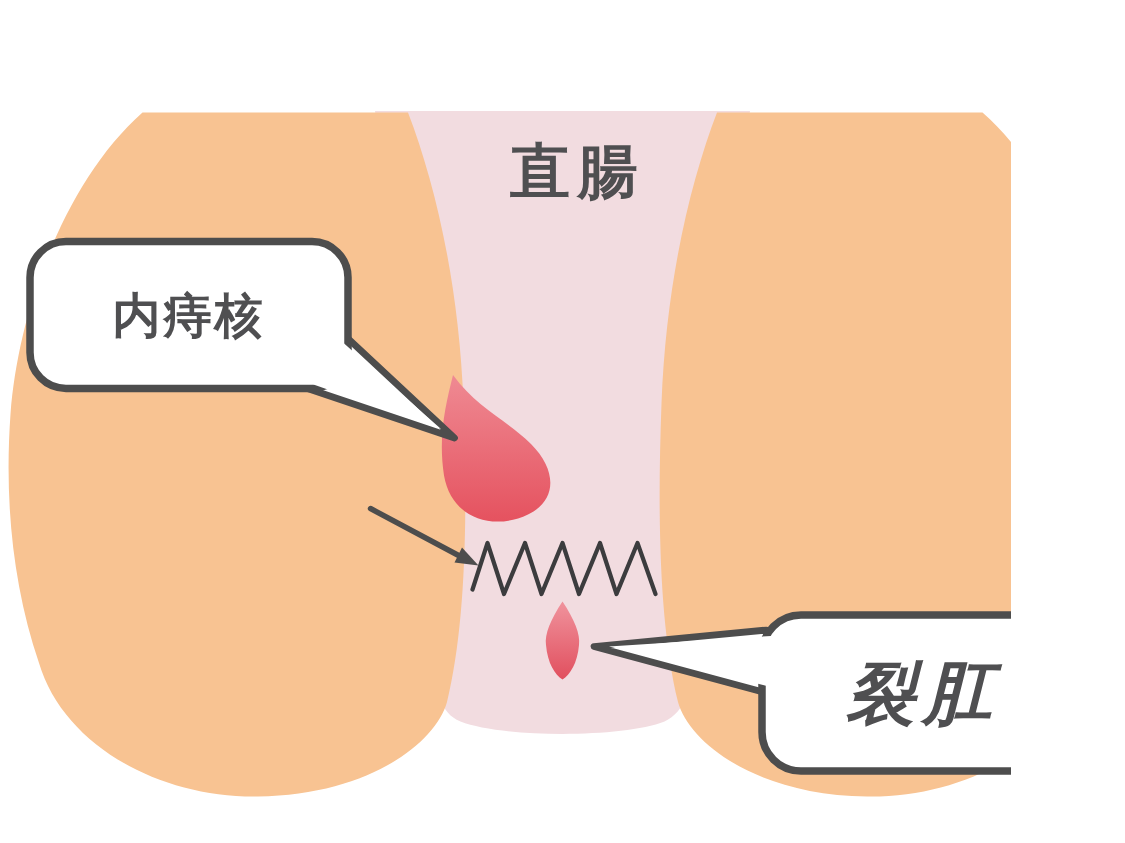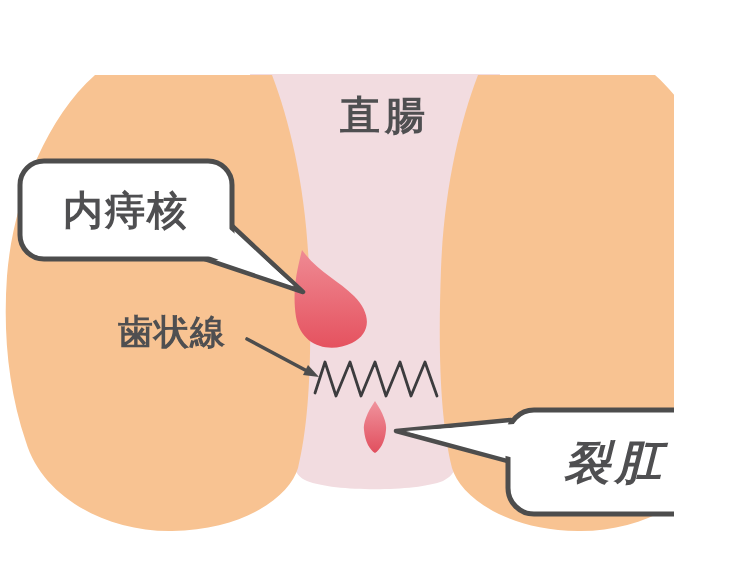--- a/index.html
+++ b/index.html
@@ -17,21 +17,21 @@
     color:#4F4F51;
     font-weight:700;
     line-height:1;
     white-space:nowrap;
     display:flex;
     align-items:center;
     justify-content:center;
   }
   .label-rectum{left:325px;top:70px;width:120px;height:42px;font-size:40px;letter-spacing:5px;}
   .label-dentate{left:103px;top:289px;width:138px;height:38px;font-size:35px;letter-spacing:1px;}
-  .bubble-label-1{left:20px;top:137px;width:212px;height:98px;font-size:40px;letter-spacing:2px;}
+  .bubble-label-1{left:20px;top:137px;width:212px;height:98px;font-size:32px;letter-spacing:2px;}
   .bubble-label-2{left:508px;top:386px;width:214px;height:104px;font-size:46px;letter-spacing:5px;font-style:italic;}
 </style>
 </head>
 <body>
 
 <div class="stage">
 
   <svg width="750" height="562" viewBox="0 0 750 562">
     <defs>
       <linearGradient id="lesionGrad" x1="0" y1="0" x2="0" y2="1">
@@ -77,18 +77,17 @@
 
     <g>
       <polygon points="511,396 396,407 511,438" fill="#FFFFFF" stroke-width="4.5" stroke-linejoin="round" stroke="#4D4D4D"></polygon>
       <rect x="508" y="386" width="214" height="104" rx="26" fill="#FFFFFF" stroke-width="5" stroke="#4D4D4D"></rect>
       <polygon points="514,400 406,407 514,434" fill="#FFFFFF"></polygon>
     </g>
   </svg>
 
   <div class="overlay-label label-rectum">直腸</div>
 
-  <div class="overlay-label label-dentate">歯状線</div>
 
   <div class="overlay-label bubble-label-1">内痔核</div>
 
   <div class="overlay-label bubble-label-2">裂肛</div>
 </div>
 
 </body></html>

